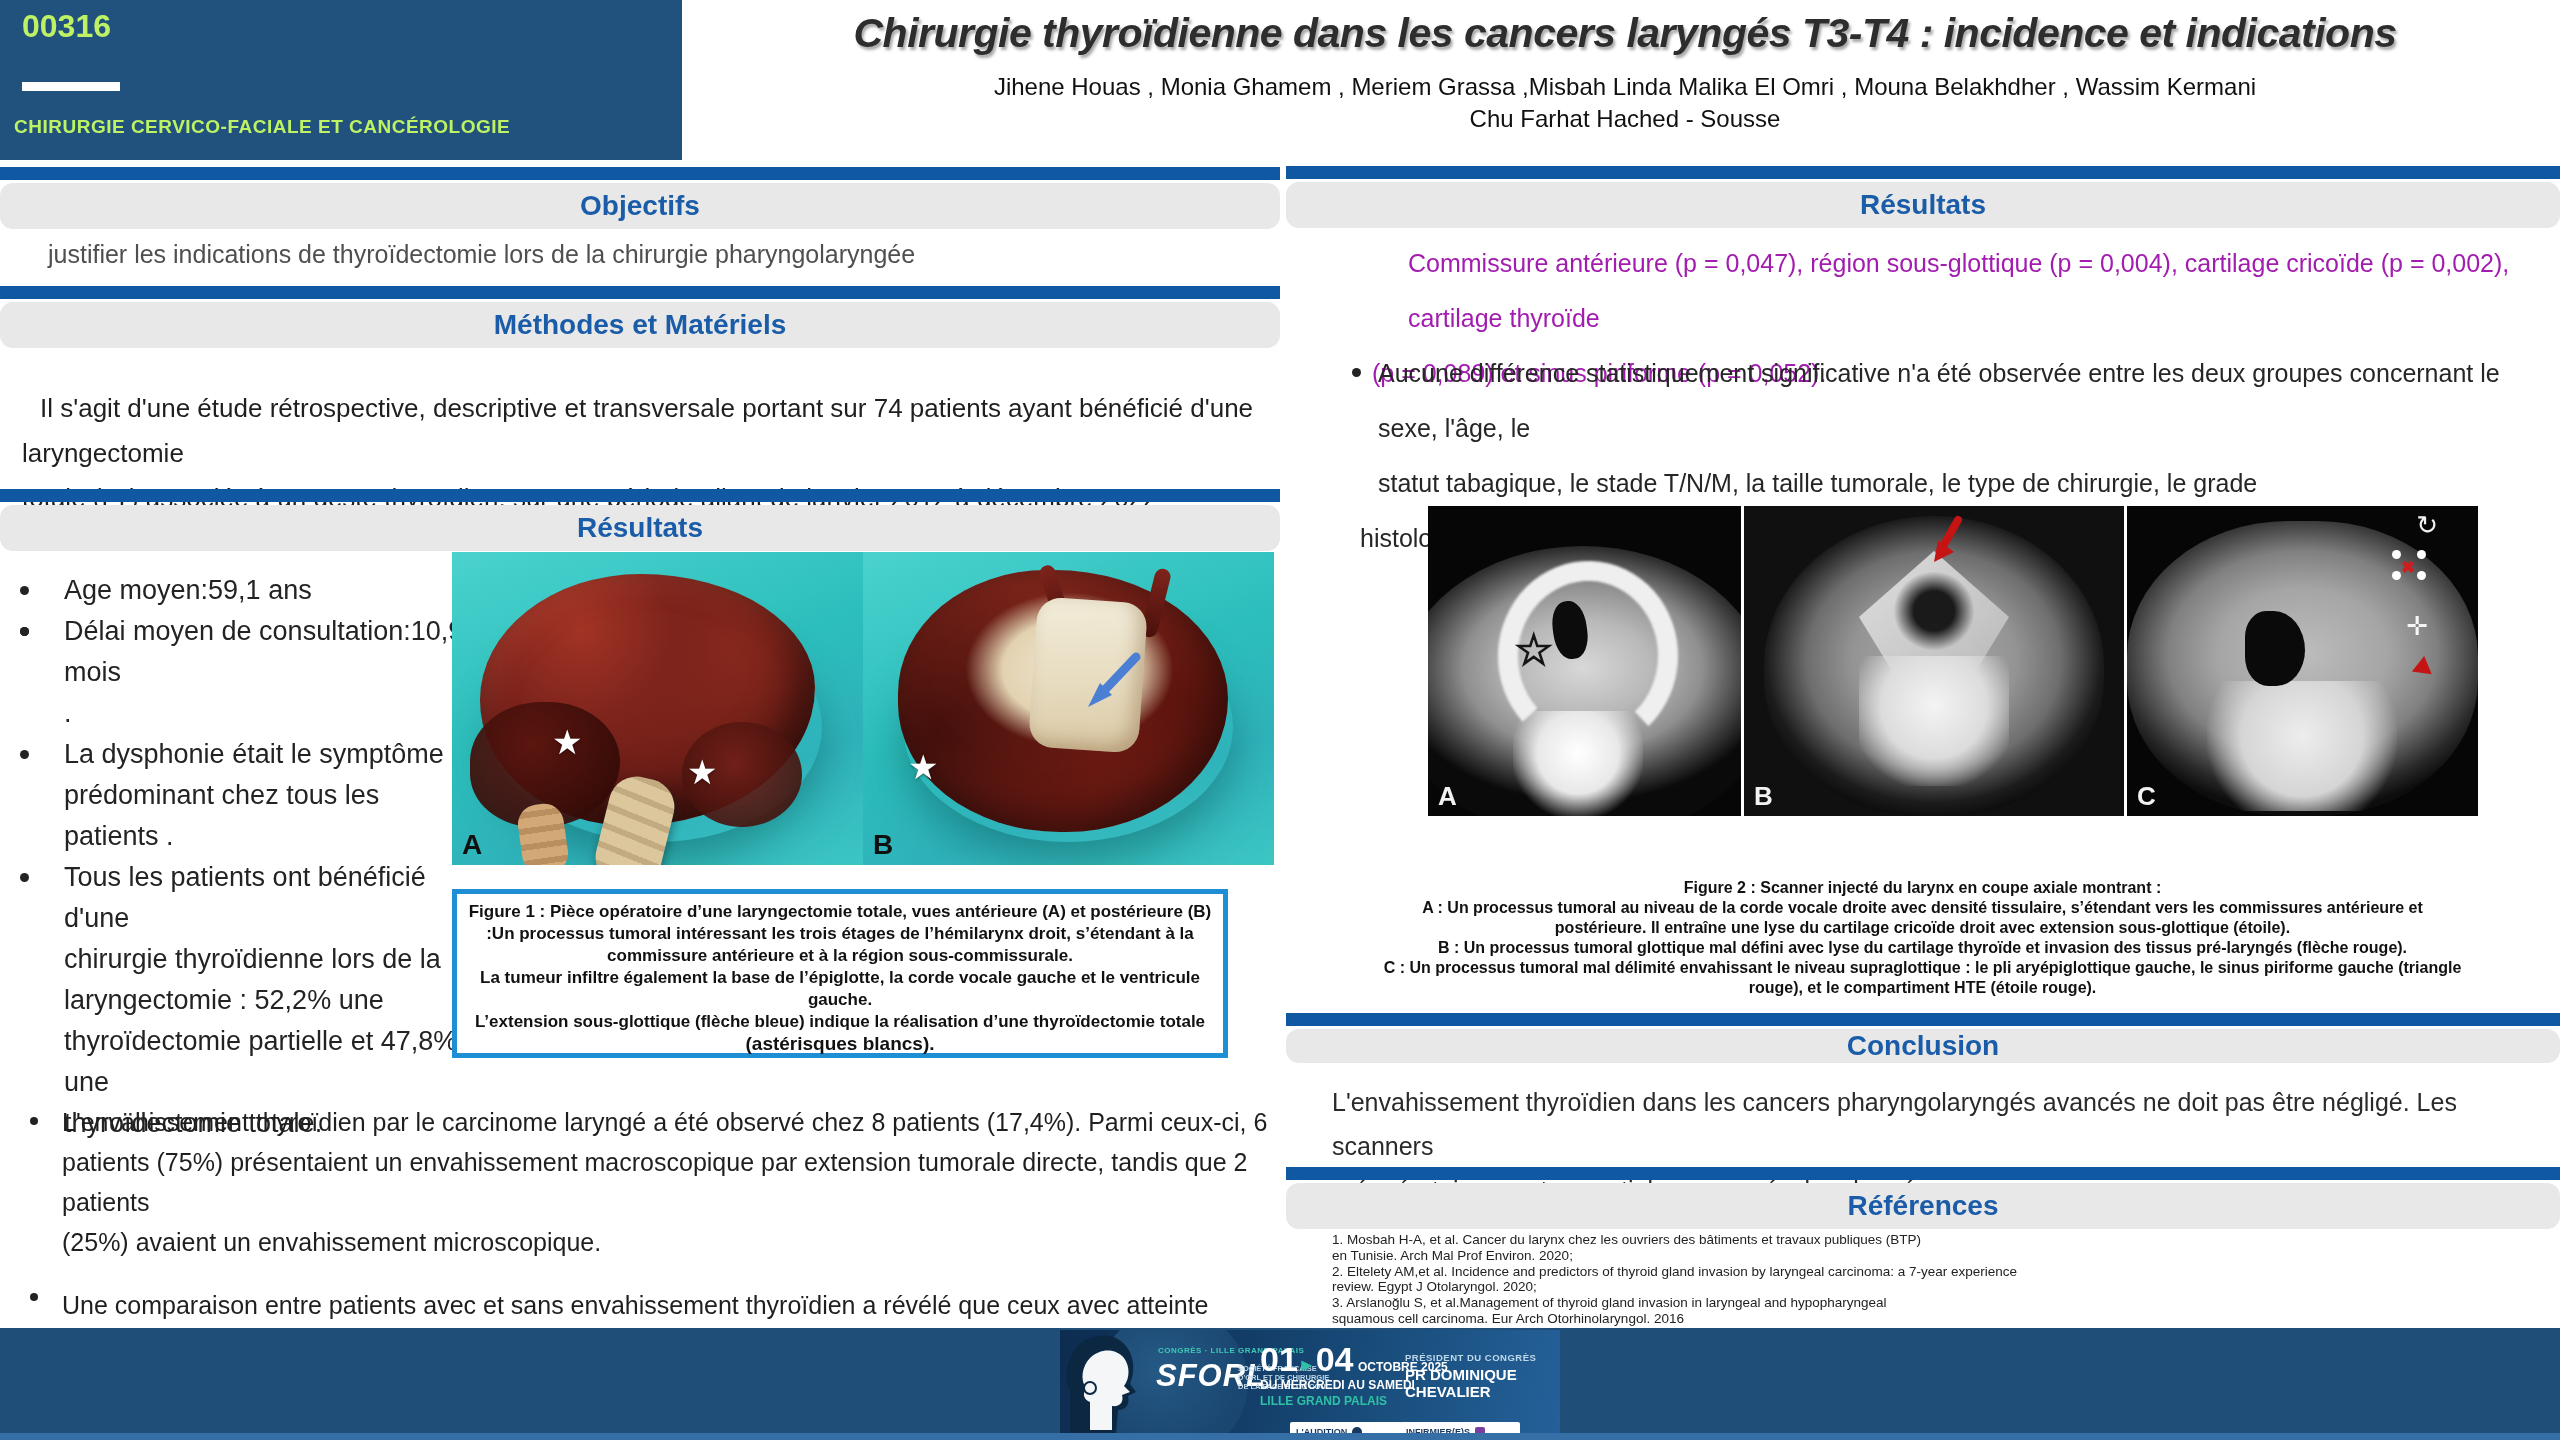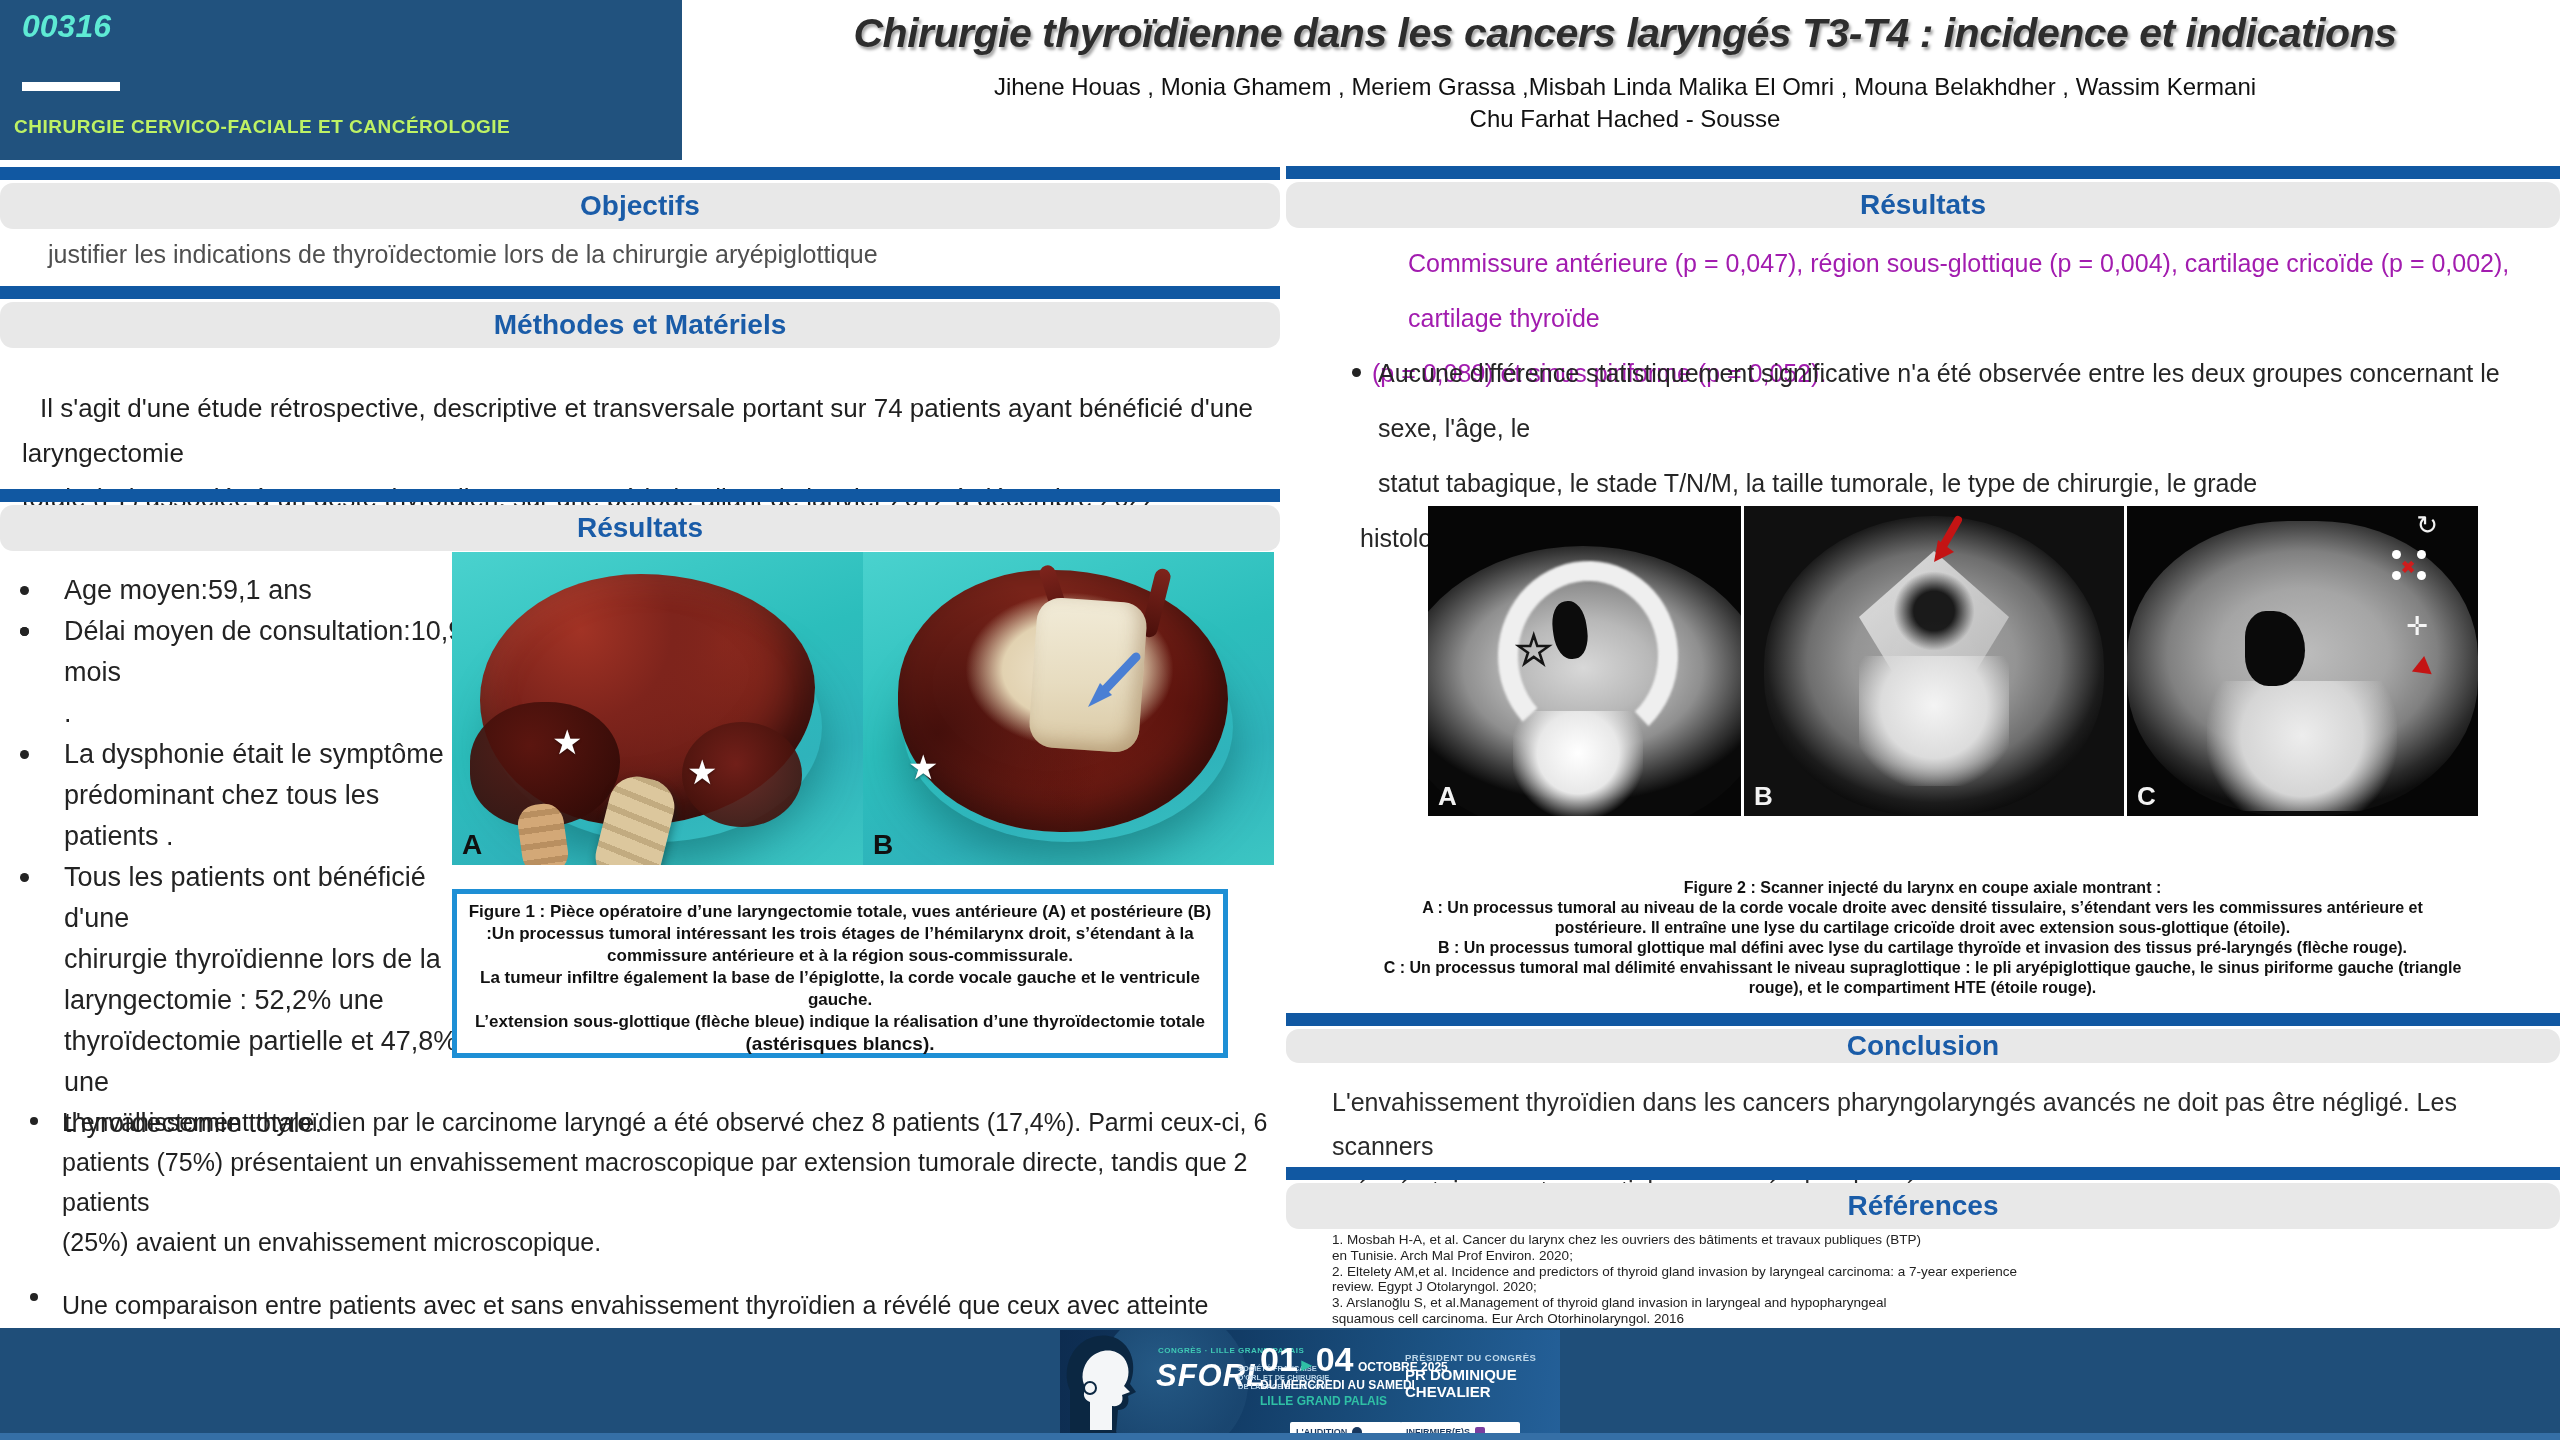--- a/index.html
+++ b/index.html
@@ -1,21 +1,21 @@
 <!DOCTYPE html>
 <html><head>
 <meta charset="utf-8">
 <style>
   html,body{margin:0;padding:0;background:#fff;}
   body{width:2560px;height:1440px;overflow:hidden;font-family:"Liberation Sans",sans-serif;}
   #poster{position:relative;width:2560px;height:1440px;background:#ffffff;}
 
   
   #id-box{position:absolute;left:0;top:0;width:682px;height:160px;background:#21527E;}
-  #poster-number{position:absolute;left:22px;top:8px;color:#5eead4;font-size:32px;font-weight:bold;font-style:italic;}
+  #poster-number{position:absolute;left:22px;top:8px;color:#bef264;font-size:32px;font-weight:bold;}
   #id-underline{position:absolute;left:22px;top:82px;width:98px;height:9px;background:#ffffff;}
   #dept{position:absolute;left:14px;top:116px;color:#bef264;font-size:19px;font-weight:bold;letter-spacing:.5px;}
   #title-area{position:absolute;left:690px;top:0;width:1870px;height:160px;text-align:center;}
   #main-title{margin-top:10px;font-size:41px;font-weight:bold;font-style:italic;color:#2d2d2d;
       text-shadow:2px 3px 3px rgba(0,0,0,0.35);letter-spacing:-.5px;}
   #authors{margin-top:16px;font-size:24px;color:#111;}
   #affil{margin-top:4px;font-size:24px;color:#111;}
 
   
   .sec{position:absolute;}
@@ -189,21 +189,21 @@
     <div id="authors">Jihene Houas , Monia Ghamem , Meriem Grassa ,Misbah Linda Malika El Omri , Mouna Belakhdher , Wassim Kermani</div>
     <div id="affil">Chu Farhat Hached - Sousse</div>
   </div>
 
   <div class="sec sec-left" style="top:167px">
     <div class="bar"></div>
     <div class="band">
         <span>Objectifs</span>
       </div>
   </div>
-  <div id="obj-text">justifier les indications de thyroïdectomie lors de la chirurgie aryépiglottique</div>
+  <div id="obj-text">justifier les indications de thyroïdectomie lors de la chirurgie pharyngolaryngée</div>
 
   <div class="sec sec-left" style="top:286px">
     <div class="bar"></div>
     <div class="band">
         <span>Méthodes et Matériels</span>
       </div>
   </div>
   <div id="methods-text">
     <div class="l0">Il s'agit d'une étude rétrospective, descriptive et transversale portant sur 74 patients ayant bénéficié d'une laryngectomie</div>
     <div>totale (LT) associée à un geste thyroïdien, sur une période allant de janvier 2012 à décembre 2022</div>

